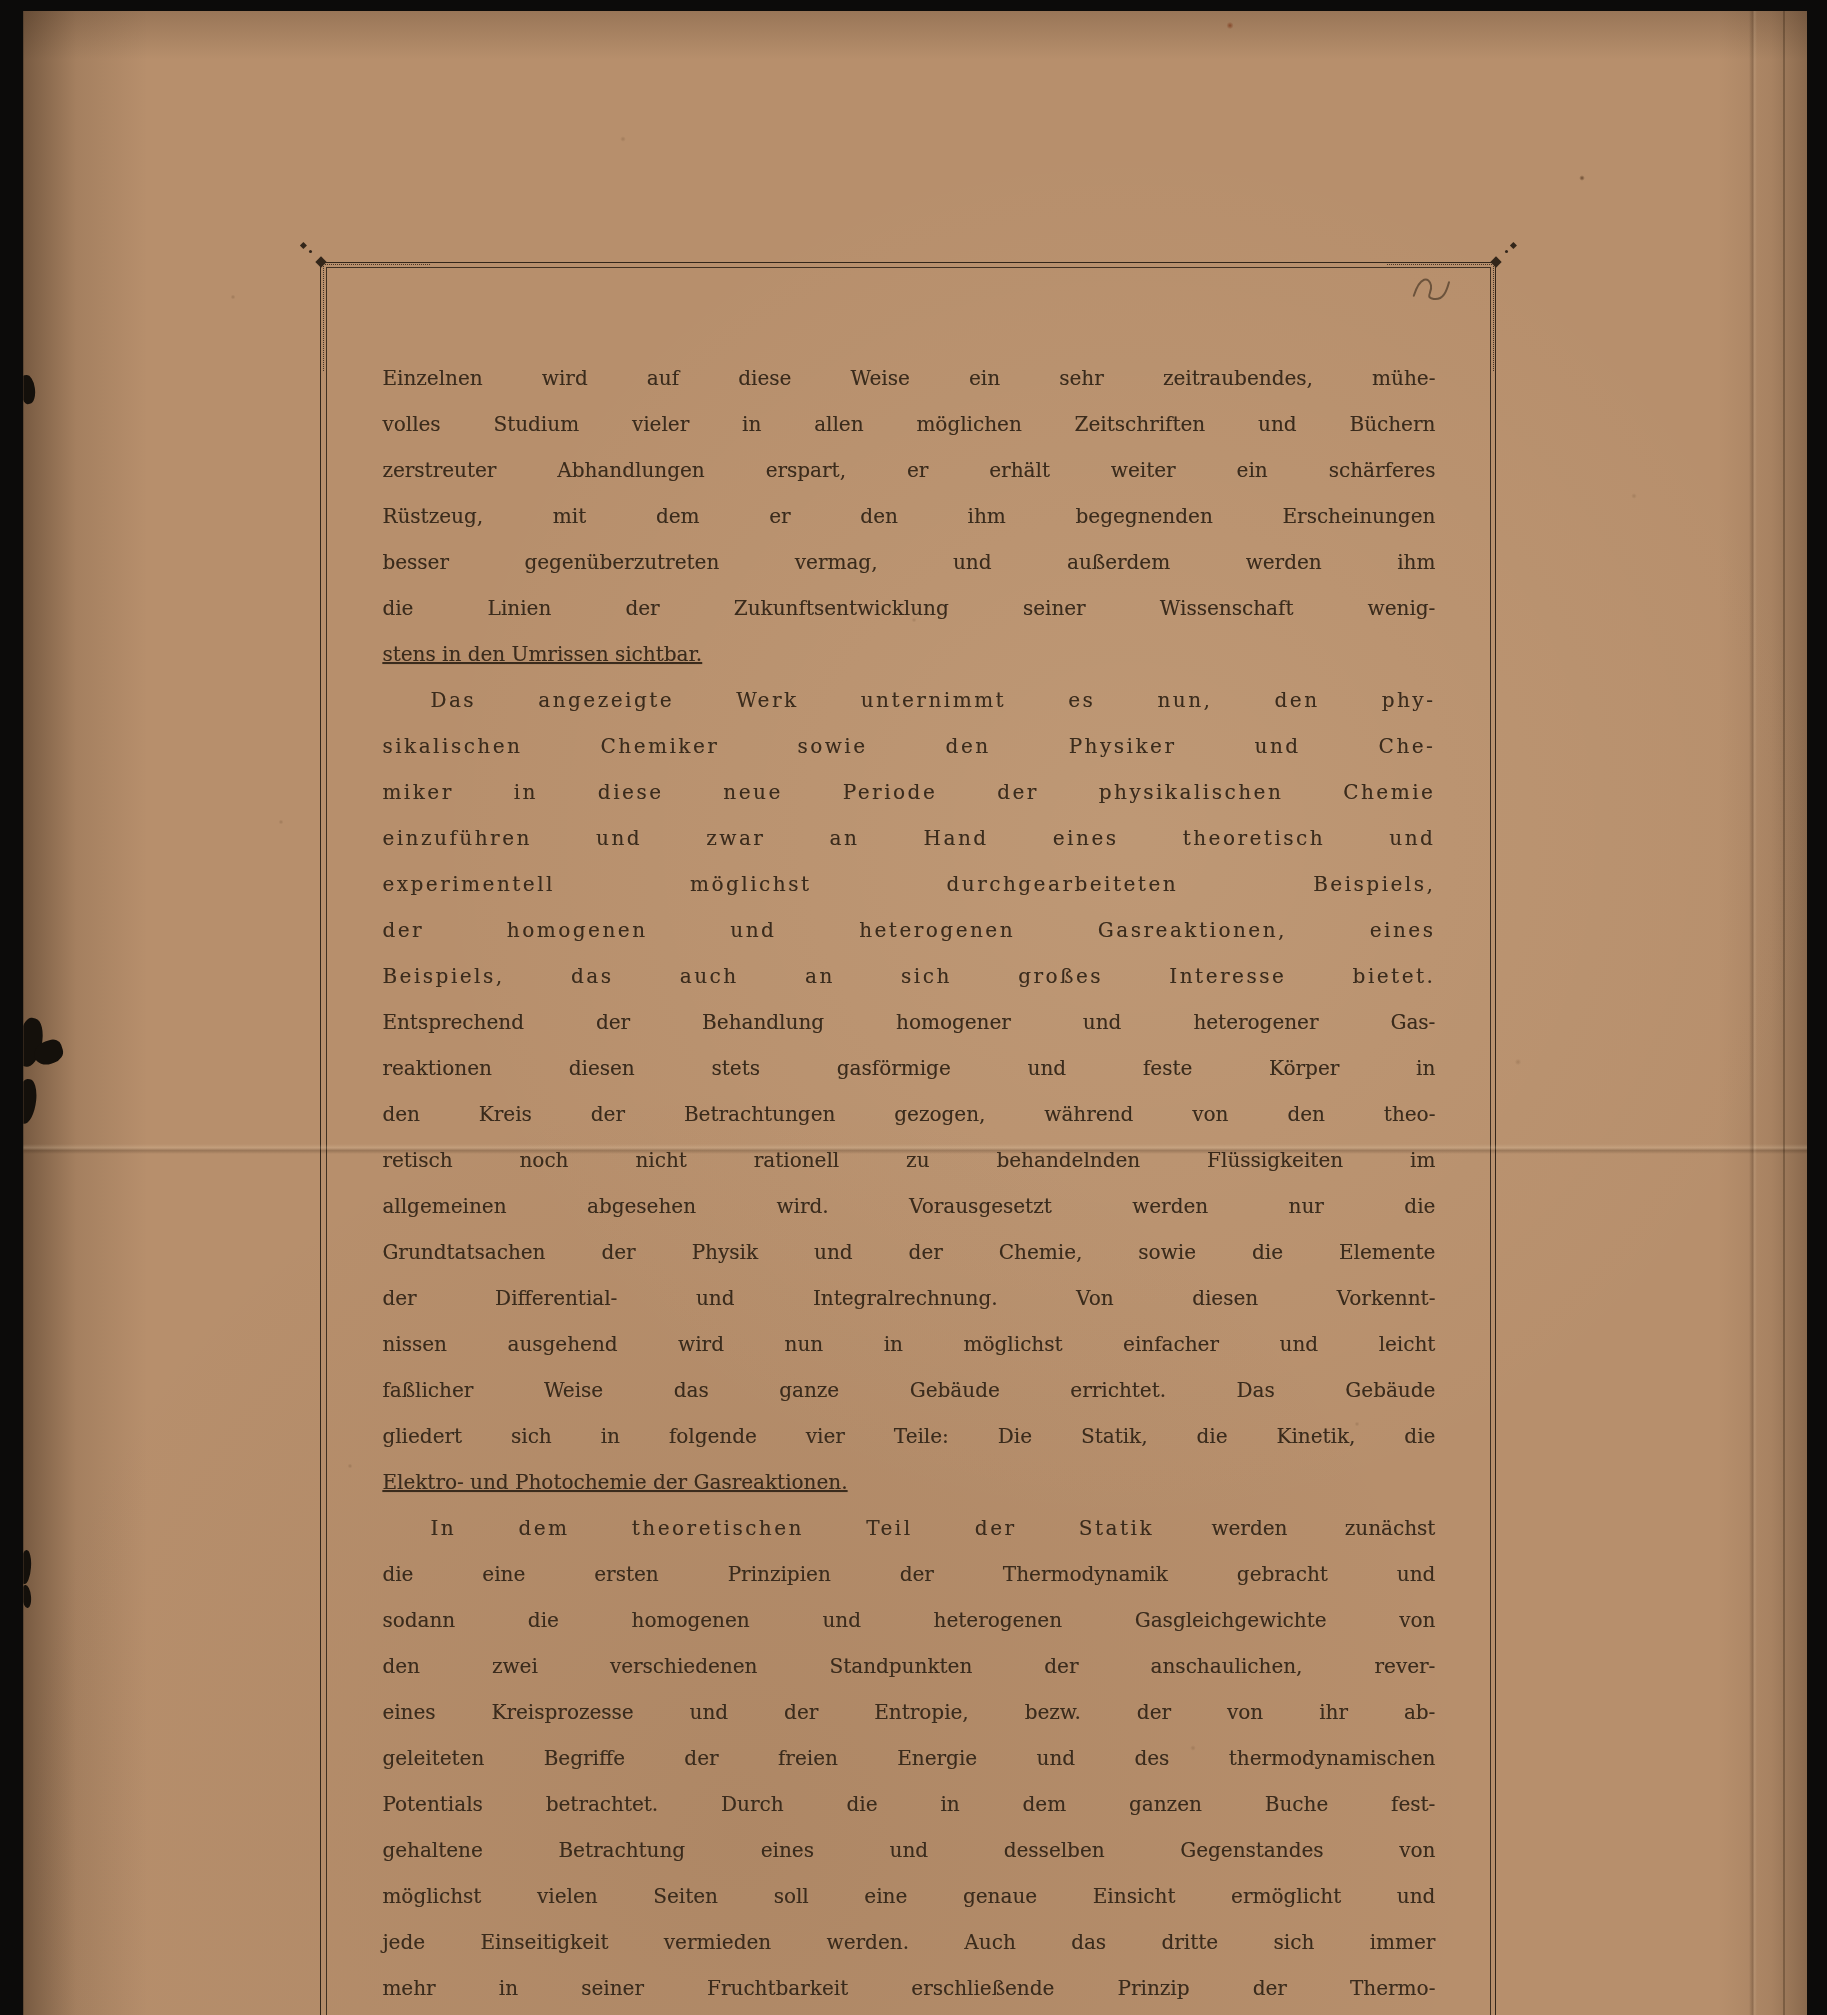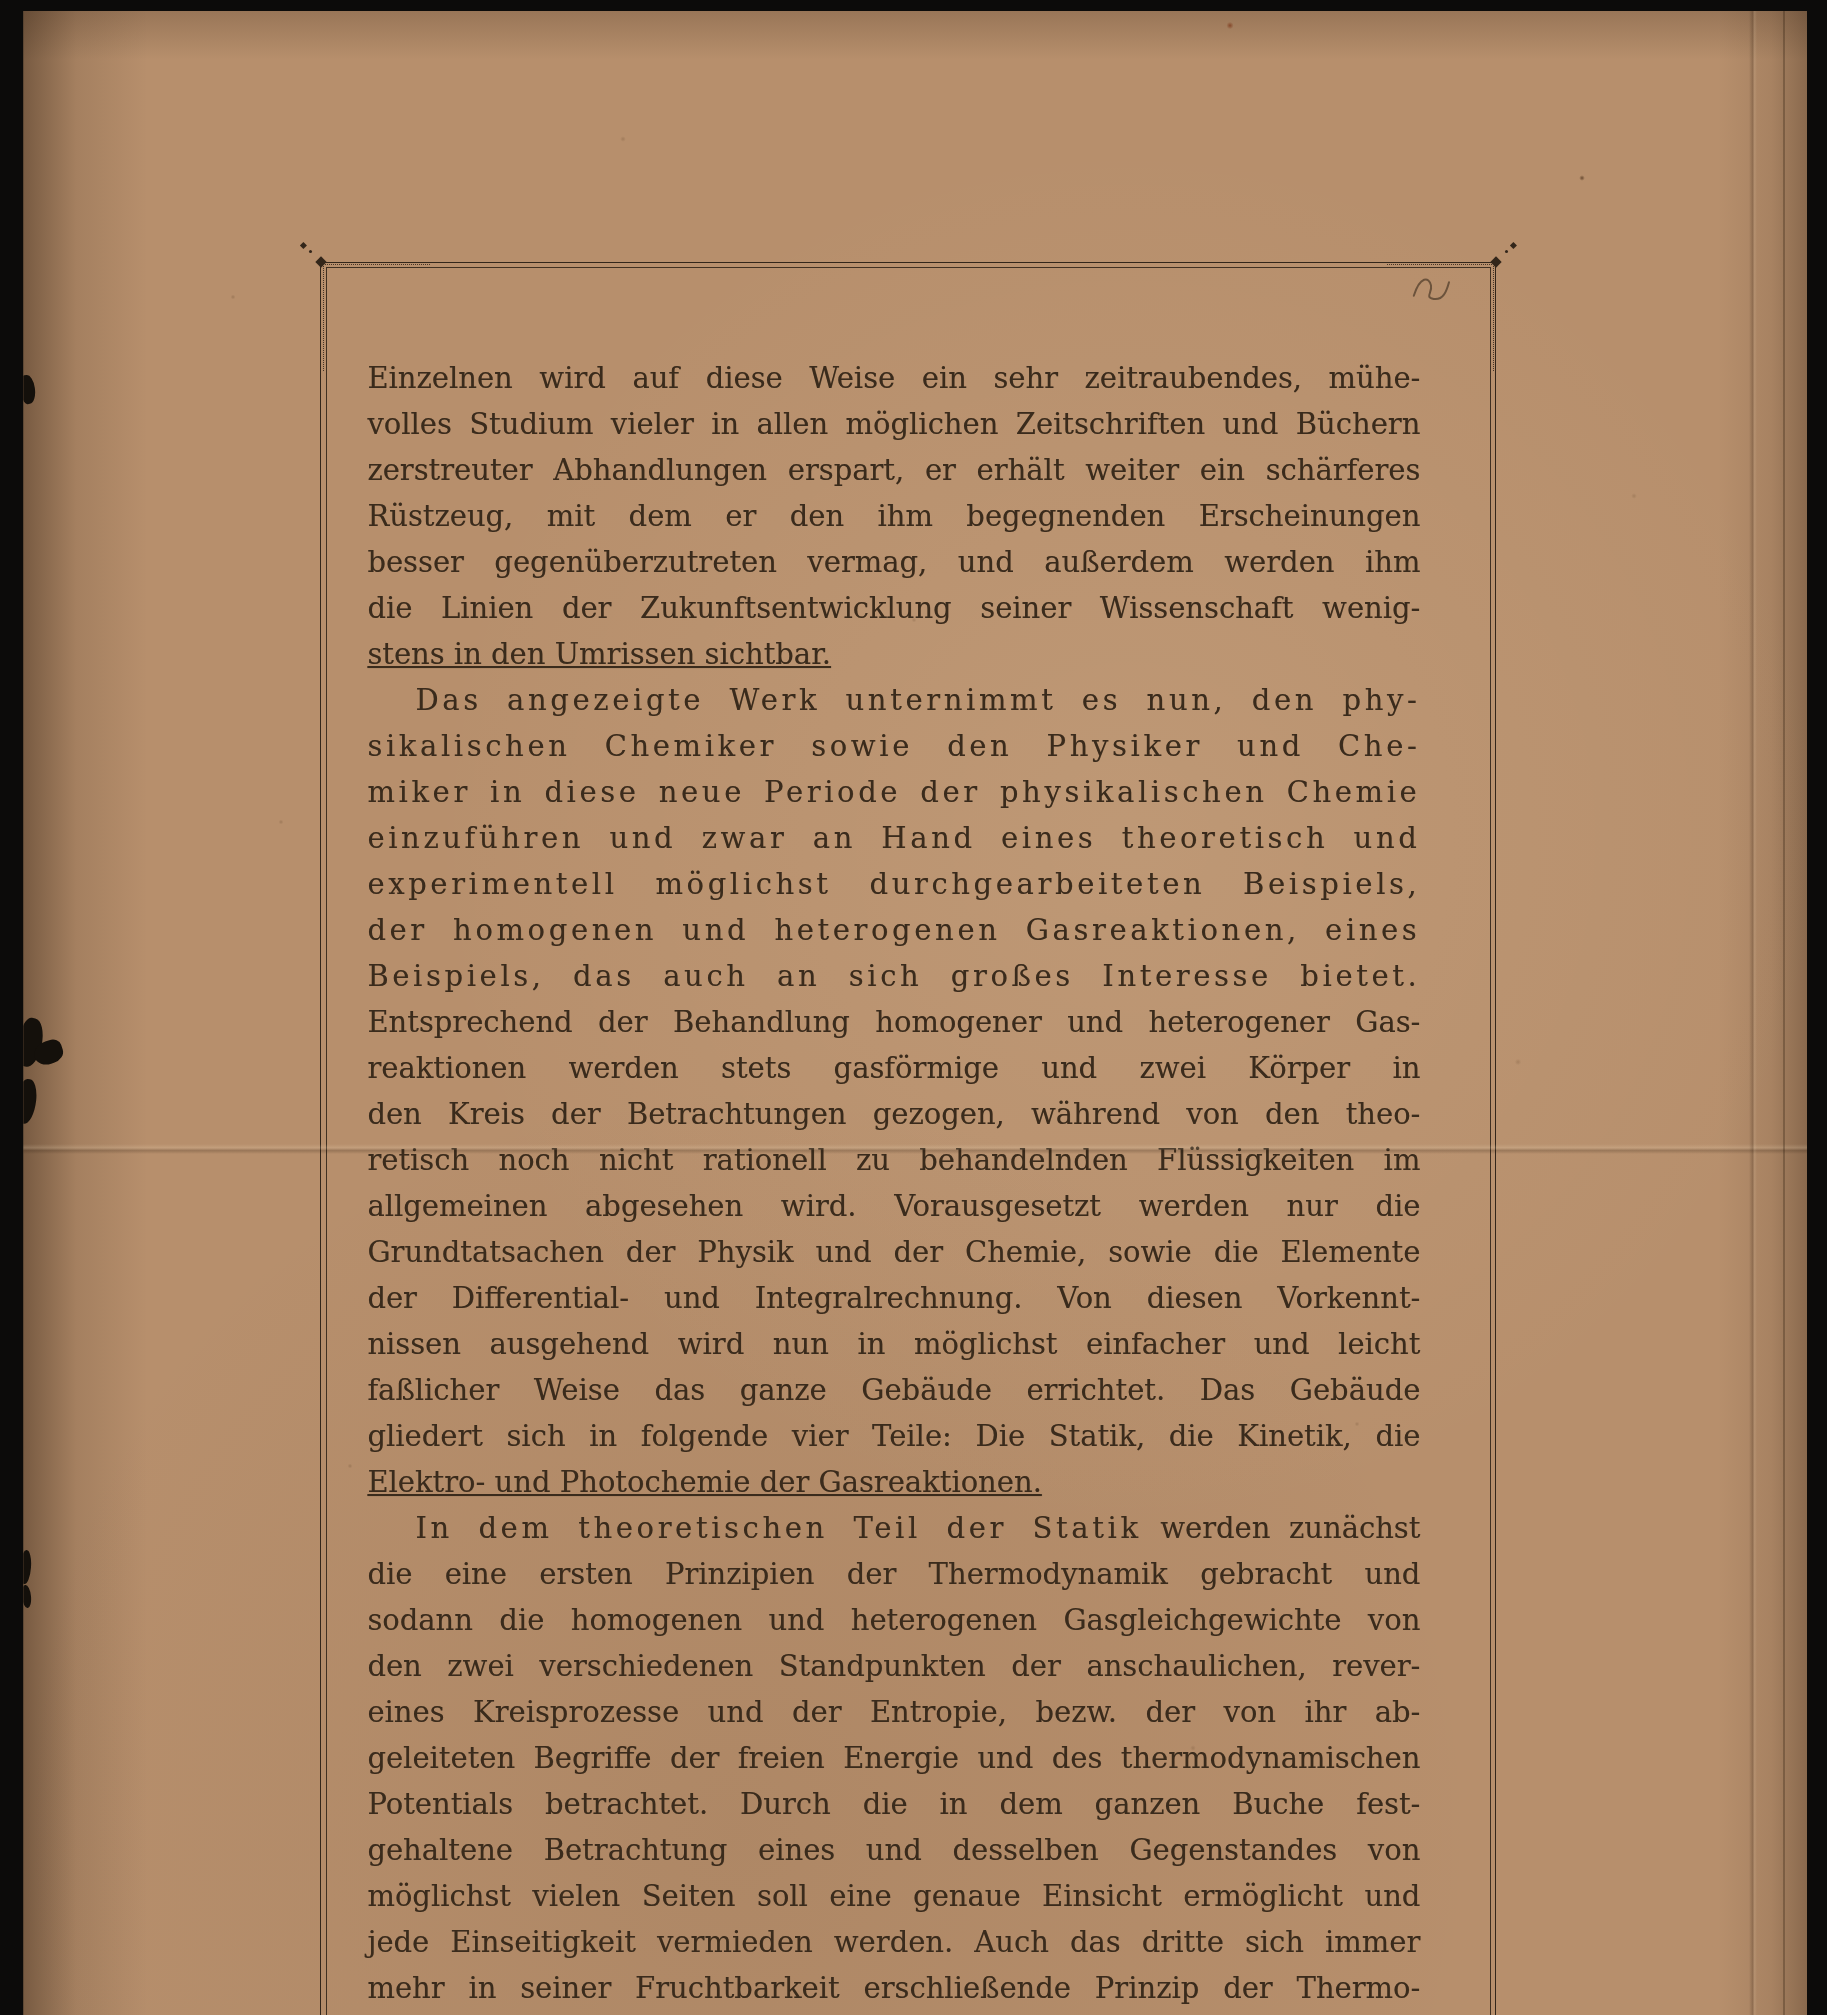--- a/index.html
+++ b/index.html
@@ -86,23 +86,23 @@
   .diam.big{width:8px;height:8px;}
   .diam.small{width:4.8px;height:4.8px;}
   .dot{position:absolute;width:3.2px;height:3.2px;border-radius:50%;background:var(--frame);}
 
   .dotgap{position:absolute;pointer-events:none;opacity:.85;}
   .dotgap.h{height:0;width:105px;border-top:1.6px dotted var(--frame);}
   .dotgap.v{width:0;height:105px;border-left:1.6px dotted var(--frame);}
 
   
   .textblock{
-    position:absolute;left:344px;top:344px;width:1053px;
+    position:absolute;left:359px;top:344px;width:1053px;
     color:var(--ink);
-    font-size:29px;line-height:46px;
+    font-size:20px;line-height:46px;
     text-rendering:optimizeLegibility;
   }
   .line{
     text-align:justify;
     text-align-last:justify;
     text-shadow:0.2px 0.2px 0 rgba(58,43,28,0.35);
   }
   .line.end{text-align-last:left;text-decoration:underline;}
   .line.indent{text-indent:48px;}
   .sperr{letter-spacing:0.125em;word-spacing:0.12em;margin-top:40px;}
@@ -155,21 +155,21 @@
       <div class="line"><span>die Linien der Zukunftsentwicklung seiner Wissenschaft wenig-</span></div>
       <div class="line end"><span>stens in den Umrissen sichtbar.</span></div>
       <div class="line indent"><span class="sperr">Das angezeigte Werk unternimmt es nun, den phy-</span></div>
       <div class="line"><span class="sperr">sikalischen Chemiker sowie den Physiker und Che-</span></div>
       <div class="line"><span class="sperr">miker in diese neue Periode der physikalischen Chemie</span></div>
       <div class="line"><span class="sperr">einzuführen und zwar an Hand eines theoretisch und</span></div>
       <div class="line"><span class="sperr">experimentell möglichst durchgearbeiteten Beispiels,</span></div>
       <div class="line"><span class="sperr">der homogenen und heterogenen Gasreaktionen, eines</span></div>
       <div class="line"><span class="sperr">Beispiels, das auch an sich großes Interesse bietet.</span></div>
       <div class="line"><span>Entsprechend der Behandlung homogener und heterogener Gas-</span></div>
-      <div class="line"><span>reaktionen werden stets gasförmige und zwei Körper in</span></div>
+      <div class="line"><span>reaktionen diesen stets gasförmige und feste Körper in</span></div>
       <div class="line"><span>den Kreis der Betrachtungen gezogen, während von den theo-</span></div>
       <div class="line"><span>retisch noch nicht rationell zu behandelnden Flüssigkeiten im</span></div>
       <div class="line"><span>allgemeinen abgesehen wird. Vorausgesetzt werden nur die</span></div>
       <div class="line"><span>Grundtatsachen der Physik und der Chemie, sowie die Elemente</span></div>
       <div class="line"><span>der Differential- und Integralrechnung. Von diesen Vorkennt-</span></div>
       <div class="line"><span>nissen ausgehend wird nun in möglichst einfacher und leicht</span></div>
       <div class="line"><span>faßlicher Weise das ganze Gebäude errichtet. Das Gebäude</span></div>
       <div class="line"><span>gliedert sich in folgende vier Teile: Die Statik, die Kinetik, die</span></div>
       <div class="line end"><span>Elektro- und Photochemie der Gasreaktionen.</span></div>
       <div class="line indent"><span class="sperr">In dem theoretischen Teil der Statik</span><span> werden zunächst</span></div>

